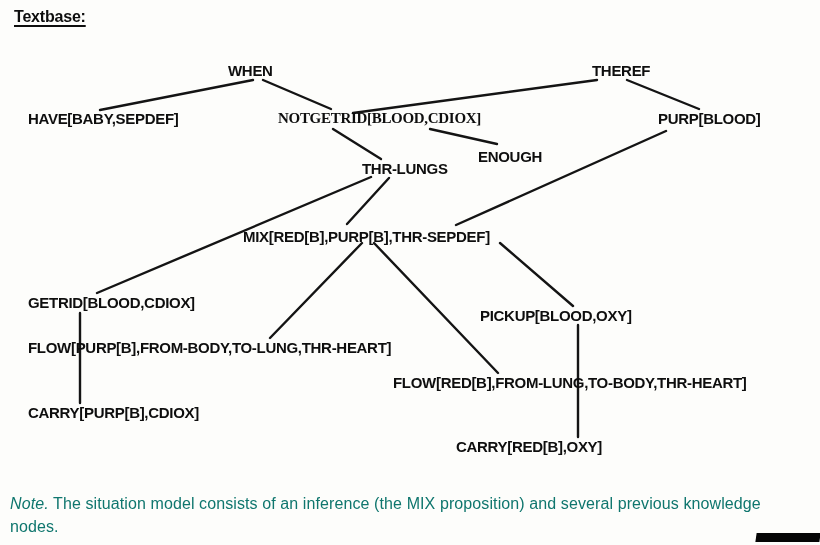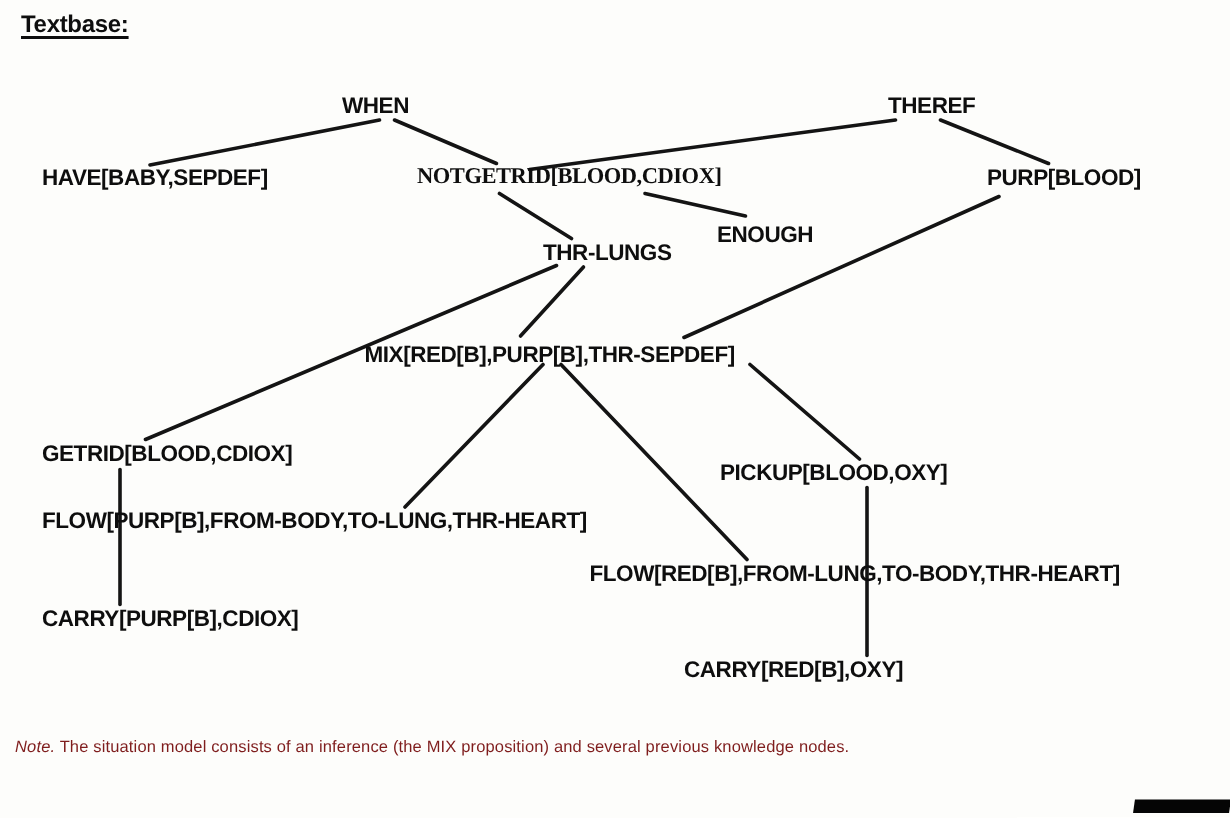--- a/index.html
+++ b/index.html
@@ -43,23 +43,23 @@
     font-size: 15px;
     font-weight: bold;
     letter-spacing: -0.3px;
     white-space: nowrap;
   }
   .note {
     position: absolute;
     left: 10px;
     top: 476px;
     width: 802px;
-    font-size: 11px;
+    font-size: 16px;
     line-height: 23px;
-    color: #7f1d1d;
+    color: #0f766e;
     letter-spacing: 0.1px;
   }
   .note .note-prefix {
     font-style: italic;
   }
   .scan-artifact {
     position: absolute;
     left: 756px;
     top: 533px;
     width: 64px;

